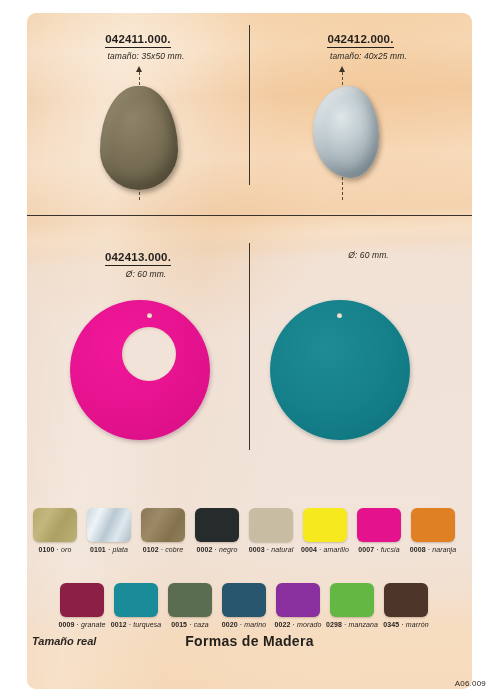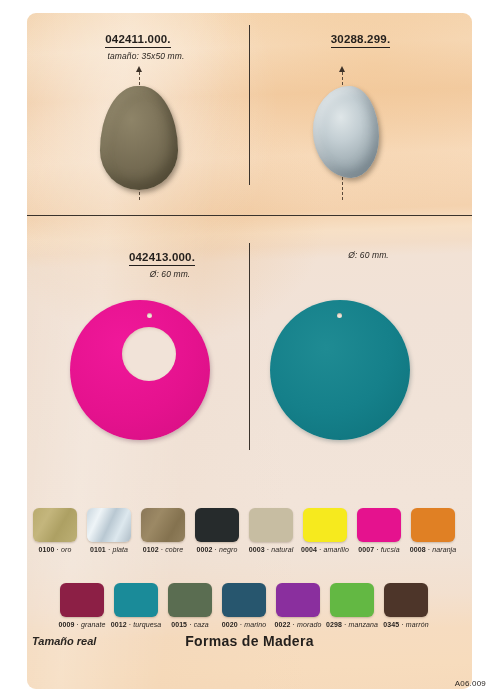--- a/index.html
+++ b/index.html
@@ -230,28 +230,29 @@
       <span class="code">042411.000.</span>
     </div>
     <div class="size">tamaño: 35x50 mm.</div>
   </div>
   <div class="arrow-head" style="left:108.5px; top:53px;"></div>
   <div class="arrow-line" style="left:112px; top:59px; height:128px;"></div>
   <div class="egg" style="left:73px; top:73px;"></div>
 
   <div class="cell" style="left:222px; top:16px; width:223px;">
     <div class="code-wrap">
-      <span class="code">30288.299.</span>
-    </div>
+      <span class="code">042412.000.</span>
+    </div>
+    <div class="size">tamaño: 40x25 mm.</div>
   </div>
   <div class="arrow-head" style="left:311.5px; top:53px;"></div>
   <div class="arrow-line" style="left:315px; top:59px; height:128px;"></div>
   <div class="bean" style="left:286px; top:73px;"></div>
 
-  <div class="cell" style="left:16px; top:234px; width:222px;padding-left:8px;">
+  <div class="cell" style="left:0px; top:234px; width:222px;">
     <div class="code-wrap">
       <span class="code">042413.000.</span>
     </div>
     <div class="size">Ø: 60 mm.</div>
   </div>
   <div class="ring" style="left:43px; top:287px;"></div>
   <div class="ring-hole" style="left:95px; top:314px;"></div>
   <div class="drill-hole" style="left:120px; top:300px;"></div>
 
   <div class="cell" style="left:222px; top:234px; width:223px;">

